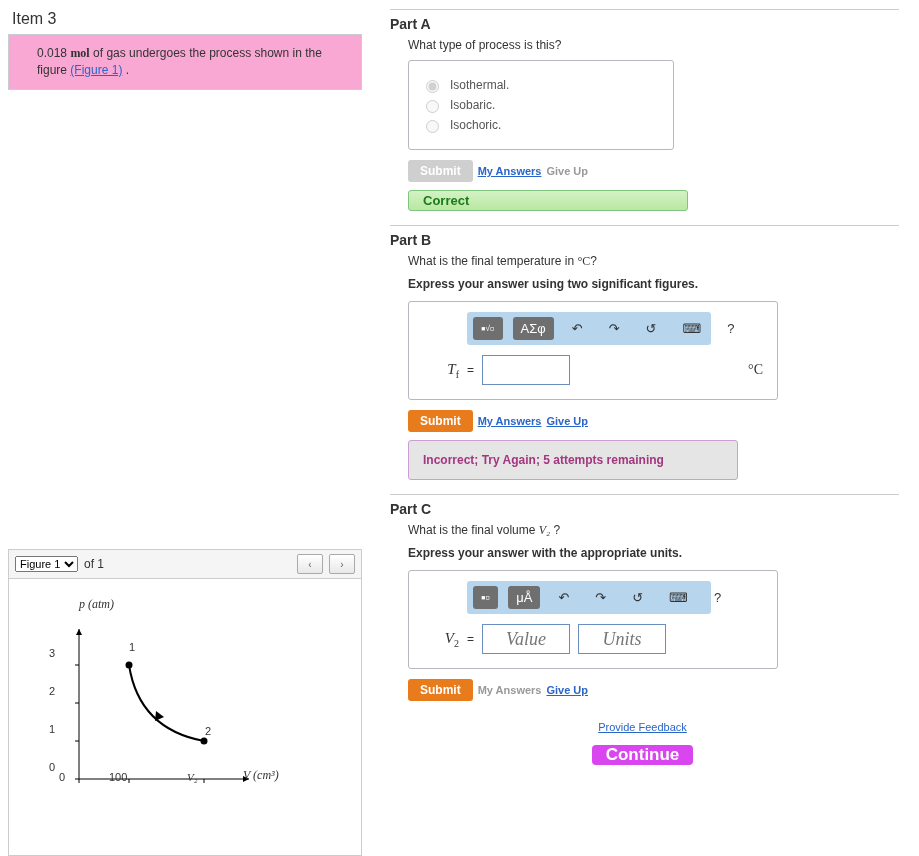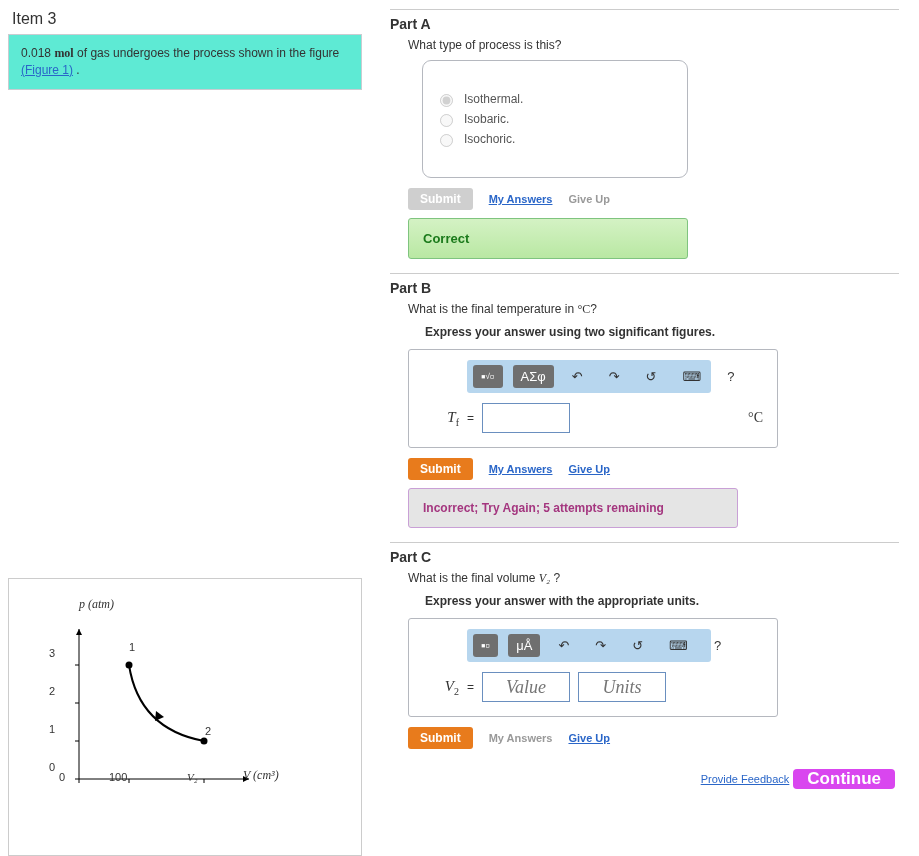--- a/index.html
+++ b/index.html
@@ -10,22 +10,22 @@
     color: #333;
     background: #fff;
     width: 919px;
   }
   .container { display: flex; }
   .left-col { width: 370px; padding: 8px; box-sizing: border-box; position: relative; min-height: 856px; }
   .right-col { flex: 1; padding: 0 20px 8px 20px; box-sizing: border-box; }
   .item-title { font-size: 16px; color: #333; margin: 2px 0 6px 4px; }
   .problem-box {
     border: 1px solid #c9ccd1;
-    background: #5eead4;
-    padding: 10px 12px;
+    background: #f9a8d4;
+    padding: 10px 28px;
     font-size: 12px;
     line-height: 1.4;
   }
   .problem-box .mol { font-family: 'Times New Roman', serif; font-weight: bold; }
   .problem-box a { color: #2a66c8; text-decoration: underline; }
   .figure-panel { position: absolute; left: 8px; right: 8px; bottom: 0; }
   .figure-bar {
     background: #f5f5f5;
     border: 1px solid #ccc;
     border-bottom: none;
@@ -51,50 +51,50 @@
   .part-header {
     font-size: 14px;
     font-weight: bold;
     color: #333;
     border-top: 1px solid #ccc;
     padding-top: 6px;
     margin-top: 14px;
   }
   .part-header.first { border-top: 1px solid #ccc; margin-top: 9px; }
   .question-text { margin: 6px 0 8px 18px; font-size: 12px; }
-  .instr { font-weight: bold; margin: 4px 0 10px 35px; font-size: 12px; }
+  .instr { font-weight: bold; margin: 4px 0 10px 18px; font-size: 12px; }
   .answer-box {
     border: 1px solid #b5b8bf;
-    border-radius: 9px;
-    margin-left: 32px;
-    padding: 26px 12px;
+    border-radius: 3px;
+    margin-left: 18px;
+    padding: 12px 12px;
     width: 240px;
     font-size: 12px;
   }
   .radio-row { margin: 4px 0; display:flex; align-items:center; gap:8px; color:#555;}
-  .btnrow { margin: 10px 0 8px 18px; display:flex; align-items:center; gap:16px; }
+  .btnrow { margin: 10px 0 8px 18px; display:flex; align-items:center; gap:5px; }
   .submit-btn {
     background: #e87b1c;
     color: #fff;
     border: none;
     border-radius: 3px;
     padding: 4px 12px;
     font-size: 12px;
     font-weight: bold;
   }
   .submit-btn.disabled { background: #cfcfcf; color:#fff; }
   .linklike { color:#2a66c8; text-decoration: underline; font-size:11px; font-weight:bold; }
   .linklike.gray { color:#999; text-decoration:none; }
   .feedback-correct {
     margin-left: 18px;
     width: 250px;
     border: 1px solid #7fc47f;
     background: linear-gradient(#d4f2c4,#b9e8a3);
     border-radius: 3px;
-    padding: 12px 14px;
+    padding: 2px 14px;
     color: #1b7a1b;
     font-weight: bold;
     font-size: 13px;
   }
   .feedback-incorrect {
     margin-left: 18px;
     width: 300px;
     border: 1px solid #c9a0d6;
     background: #e5e5e5;
     border-radius: 3px;
@@ -137,21 +137,21 @@
     border: 1px solid #6a8fbf;
     height: 26px;
     width: 82px;
     font-size: 18px;
     font-family: 'Times New Roman', serif;
     color: #999;
     text-align:center;
     font-style: italic;
   }
   .unit-label { font-family:'Times New Roman', serif; font-size:14px; margin-left:auto; }
-  .footer-row { display:flex; justify-content:flex-end; align-items:center; gap:4px; margin-top:20px; padding-right:4px;}
+  .footer-row { display:flex; justify-content:flex-end; align-items:center; gap:12px; margin-top:20px; padding-right:4px;flex-direction:column;}
   .continue-btn {
     background: #d946ef;
     color:#fff;
     border:none;
     border-radius:4px;
     padding: 0 14px;
     font-size:17px;
     font-weight:bold;
   }
   .axis-label { font-family:'Times New Roman',serif; font-style:italic; font-size:12px; }
@@ -164,20 +164,29 @@
   <div class="left-col">
     <div class="item-title">Item 3</div>
     <div class="problem-box">
       <span>0.018</span>
       <span class="mol">mol</span>
       <span> of gas undergoes the process shown in the figure </span>
       <a href="#">(Figure 1)</a><span> .</span>
     </div>
 
     <div class="figure-panel">
+      <div class="figure-bar">
+        <select class="figure-select">
+          <option>Figure 1</option>
+        </select>
+        <span>of 1</span>
+        <span style="flex:1"></span>
+        <span class="navbtn">‹</span>
+        <span class="navbtn">›</span>
+      </div>
       <div class="figure-body">
         <svg width="300" height="220" viewBox="0 0 300 220">
 
           <line x1="60" y1="180" x2="230" y2="180" stroke="#000" stroke-width="1"></line>
           <line x1="60" y1="180" x2="60" y2="30" stroke="#000" stroke-width="1"></line>
 
           <polygon points="230,180 224,177 224,183" fill="#000"></polygon>
           <polygon points="60,30 57,36 63,36" fill="#000"></polygon>
 
           <line x1="56" y1="180" x2="60" y2="180" stroke="#000"></line>

